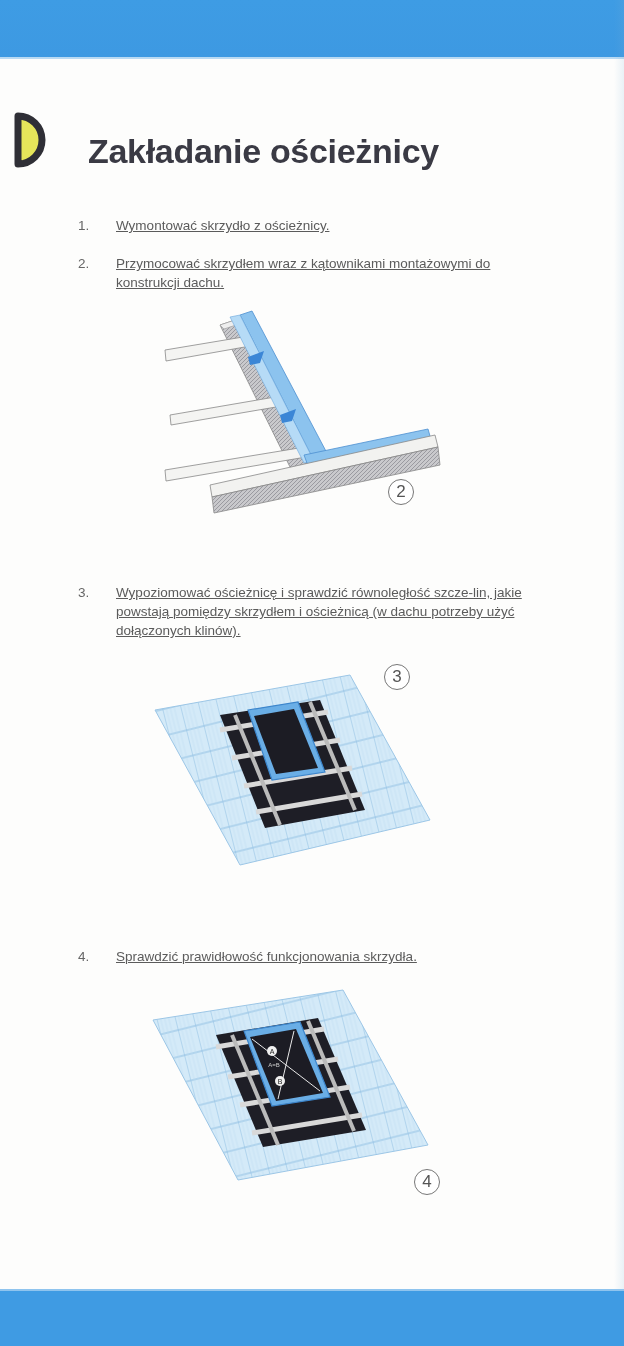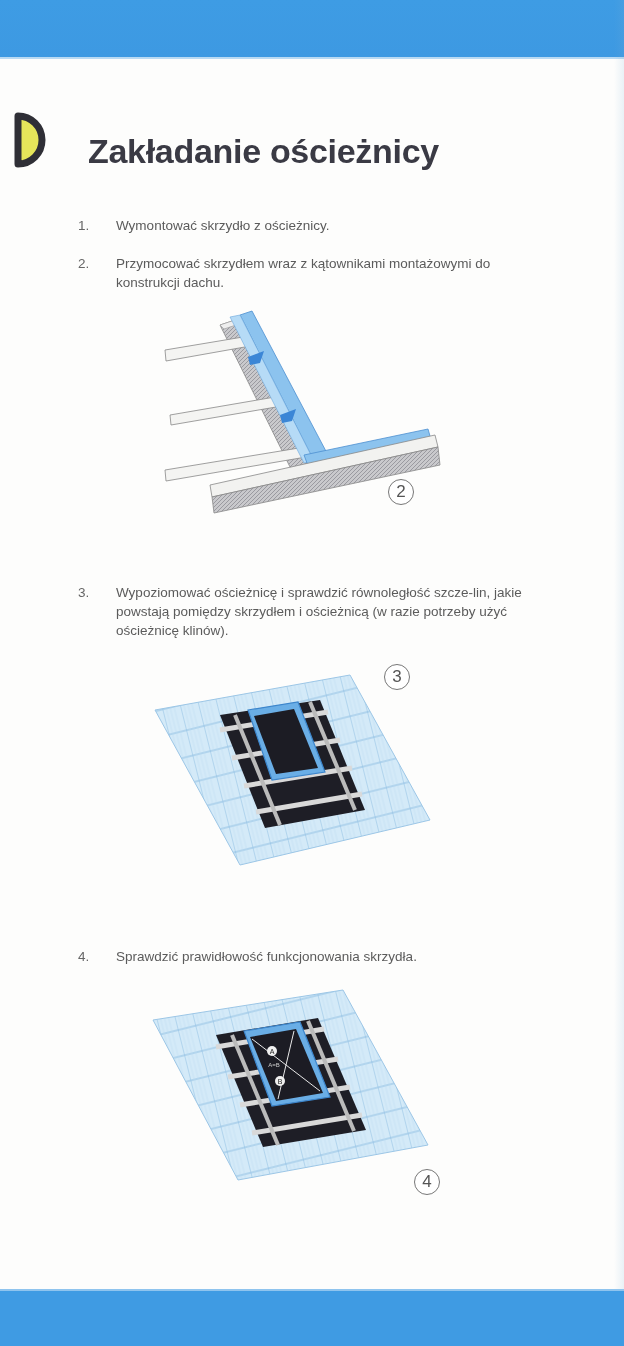--- a/index.html
+++ b/index.html
@@ -30,21 +30,21 @@
     position: absolute; left: 76px; top: 120px;
     font-size: 34px; font-weight: bold; color: #3a3a44; letter-spacing: -0.3px;
     margin: 12px;
   }
   .step {
     position: absolute; left: 78px; width: 460px;
     font-size: 13.5px; line-height: 19px; color: #5b5b5b;
     display: flex;
   }
   .step .num { width: 38px; flex: 0 0 38px; color: #666; }
-  .step .text { flex: 1; }
+  .step .text { flex: 1; text-decoration: underline; }
   .fig {
     position: absolute;
   }
   .fig-label {
     position: absolute; width: 26px; height: 26px; border-radius: 50%;
     border: 1.3px solid #777; color: #555; font-size: 17px;
     display: flex; align-items: center; justify-content: center; background: #fff;
     box-sizing: border-box;
   }
 </style>
@@ -95,21 +95,21 @@
     <path d="M120 110 L136 104 L132 116 L122 118 Z" fill="#3b86d6"></path>
 
     <polygon points="50,180 275,130 278,142 52,192" fill="#f2f2f0" stroke="#888" stroke-width="0.8"></polygon>
     <polygon points="52,192 278,142 280,160 54,208" fill="url(#hatch)" stroke="#888" stroke-width="0.8"></polygon>
   </svg>
   <div class="fig-label" style="left:228px; top:174px;">2</div>
 </div>
 
 <div class="step" style="top:583px;">
   <span class="num">3.</span>
-  <span class="text">Wypoziomować ościeżnicę i sprawdzić równoległość szcze-lin, jakie powstają pomiędzy skrzydłem i ościeżnicą (w razie potrzeby użyć ościeżnicę klinów).</span>
+  <span class="text">Wypoziomować ościeżnicę i sprawdzić równoległość szcze-lin, jakie powstają pomiędzy skrzydłem i ościeżnicą (w dachu potrzeby użyć dołączonych klinów).</span>
 </div>
 
 <div class="fig" style="left:150px; top:660px; width:290px; height:215px;">
   <svg width="290" height="215" viewBox="0 0 290 215">
     <defs>
       <pattern id="tiles3" width="18" height="26" patternUnits="userSpaceOnUse" patternTransform="rotate(-14)">
         <rect width="18" height="26" fill="#d4eaf8"></rect>
         <path d="M0 0 V26 M0 25 H18" stroke="#8fbfe3" stroke-width="1"></path>
         <path d="M4 0 V26 M8 0 V26 M12 0 V26" stroke="#bcdcf1" stroke-width="0.5"></path>
       </pattern>

